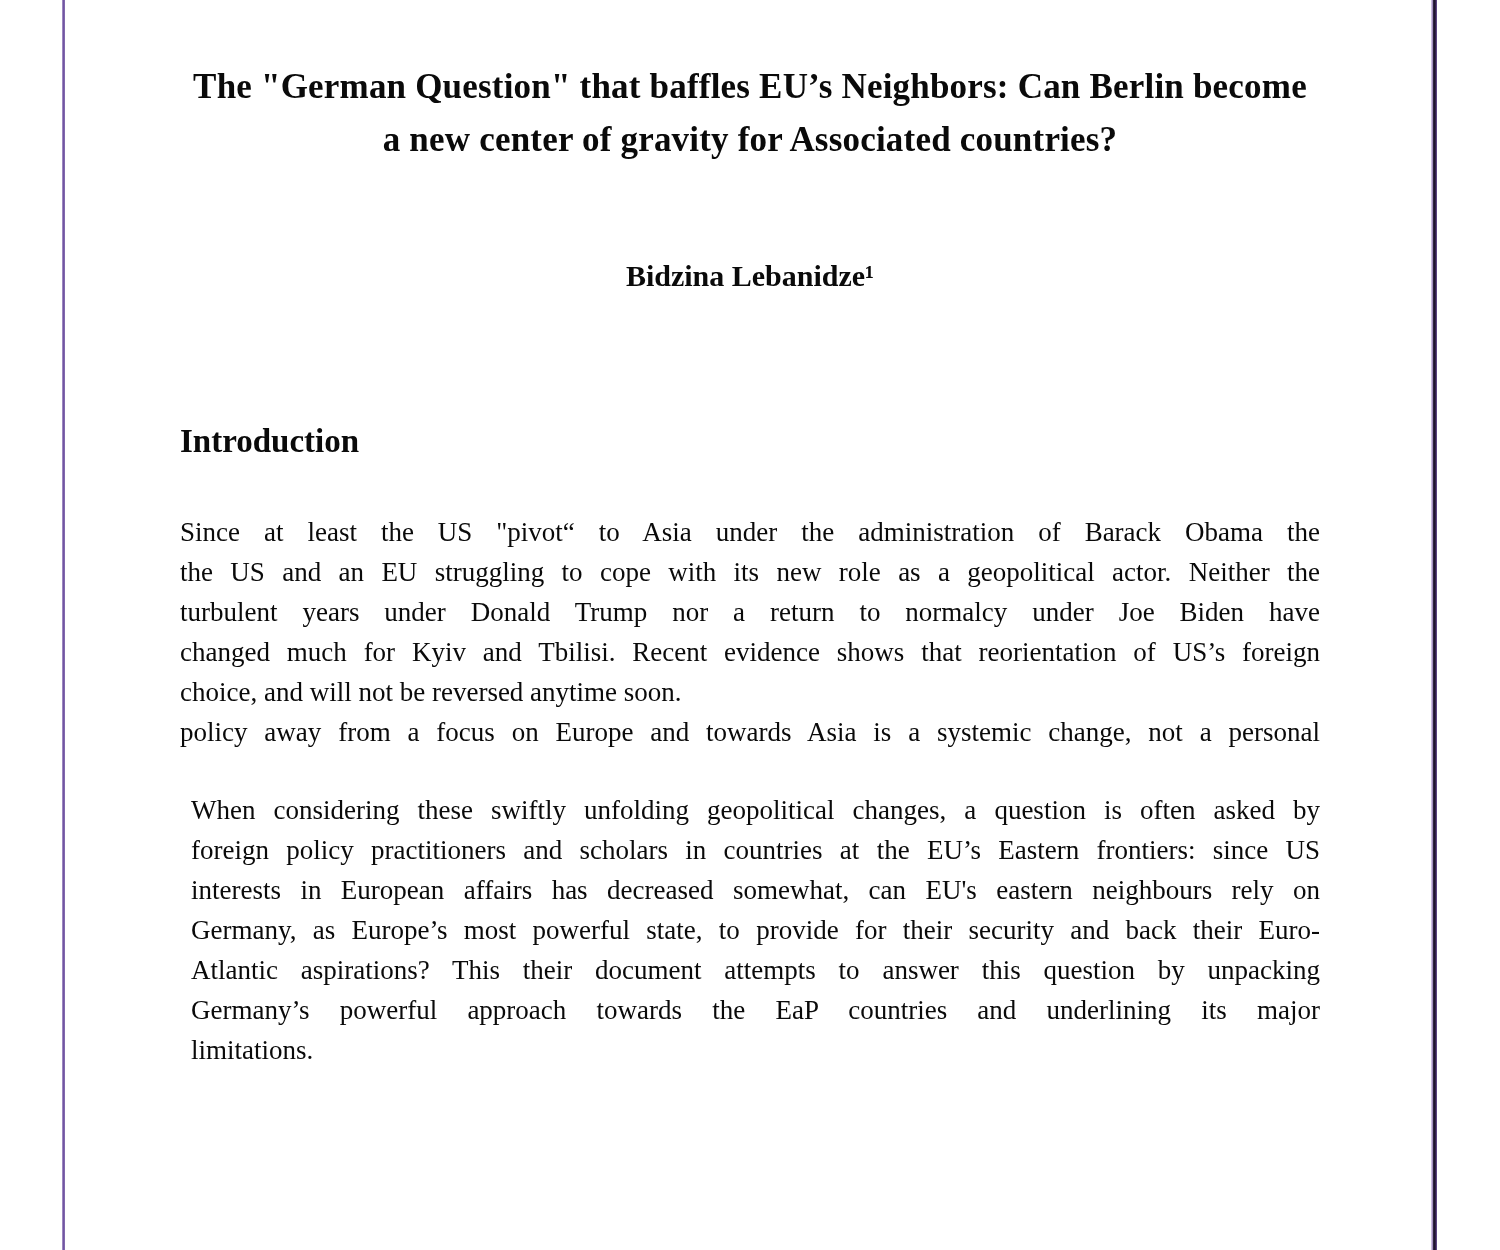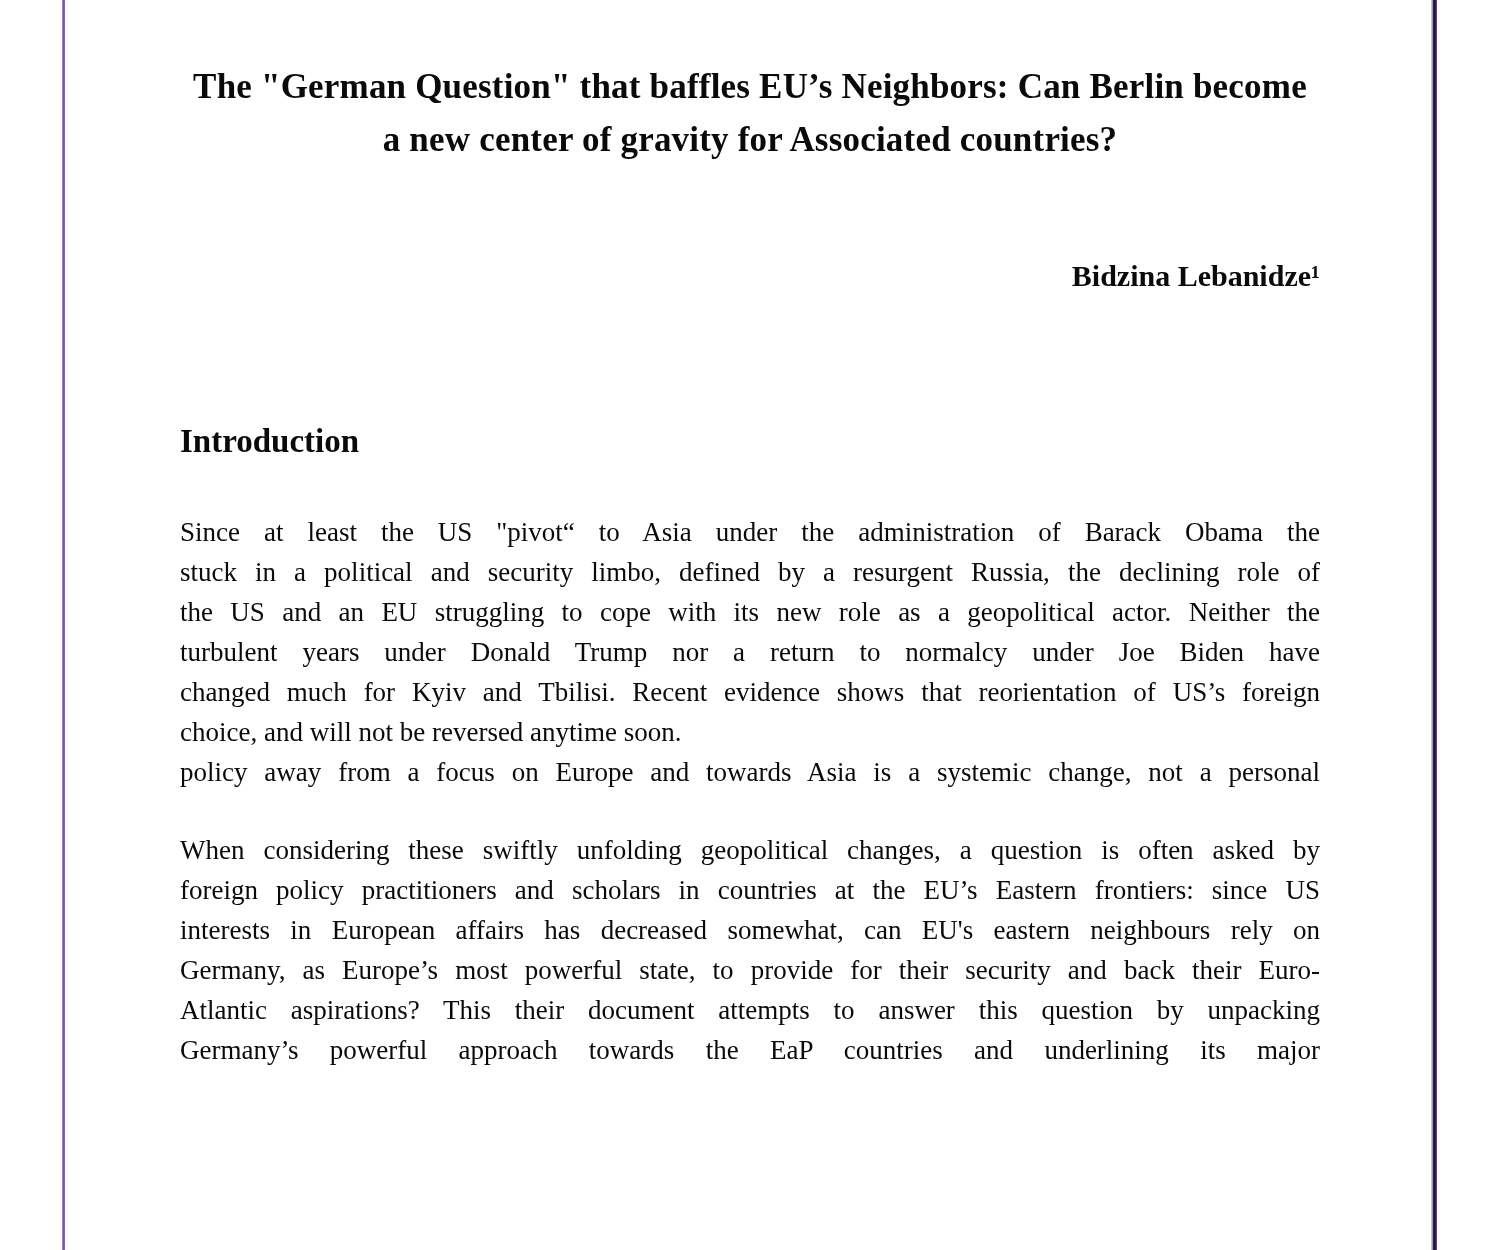--- a/index.html
+++ b/index.html
@@ -36,38 +36,38 @@
   .title {
     margin: 60px 0 0 0;
     font-size: 35px;
     line-height: 53px;
     font-weight: bold;
     text-align: center;
     letter-spacing: 0.2px;
   }
   .author {
     margin-top: 92px;
-    text-align: right;
+    text-align: center;
     font-size: 30px;
     line-height: 36px;
     font-weight: bold;
   }
   .section-heading {
     margin: 128px 0 0 0;
     font-size: 33px;
     line-height: 38px;
     font-weight: bold;
     text-align: left;
   }
   .paragraph {
     margin-top: 52px;
     font-size: 27px;
     line-height: 40px;
   }
-  .paragraph.second { margin-top: 38px; }
+  .paragraph.second { margin-top: 38px; margin-left: 11px; }
   .text-line {
     text-align: justify;
     text-align-last: justify;
     white-space: normal;
   }
   .text-line.last {
     text-align-last: left;
   }
 </style>
 </head>
@@ -79,30 +79,30 @@
 
   <div class="content">
     <h1 class="title">The "German Question" that baffles EU’s Neighbors: Can Berlin become a new center of gravity for Associated countries?</h1>
 
     <div class="author">Bidzina Lebanidze¹</div>
 
     <h2 class="section-heading">Introduction</h2>
 
     <div class="paragraph first">
         <div class="text-line">Since at least the US "pivot“ to Asia under the administration of Barack Obama the</div>
-        <div class="text-line">stuck in a political and security limbo, defined by a resurgent Russia, the declining role of</div>
         <div class="text-line">the US and an EU struggling to cope with its new role as a geopolitical actor. Neither the</div>
         <div class="text-line">turbulent years under Donald Trump nor a return to normalcy under Joe Biden have</div>
         <div class="text-line">changed much for Kyiv and Tbilisi. Recent evidence shows that reorientation of US’s foreign</div>
         <div class="text-line last">choice, and will not be reversed anytime soon.</div>
         <div class="text-line">policy away from a focus on Europe and towards Asia is a systemic change, not a personal</div>
       </div>
 
     <div class="paragraph second">
         <div class="text-line">When considering these swiftly unfolding geopolitical changes, a question is often asked by</div>
         <div class="text-line">foreign policy practitioners and scholars in countries at the EU’s Eastern frontiers: since US</div>
         <div class="text-line">interests in European affairs has decreased somewhat, can EU's eastern neighbours rely on</div>
         <div class="text-line">Germany, as Europe’s most powerful state, to provide for their security and back their Euro-</div>
         <div class="text-line">Atlantic aspirations? This their document attempts to answer this question by unpacking</div>
         <div class="text-line">Germany’s powerful approach towards the EaP countries and underlining its major</div>
+        <div class="text-line last">limitations.</div>
       </div>
   </div>
 </div>
 
 </body></html>

